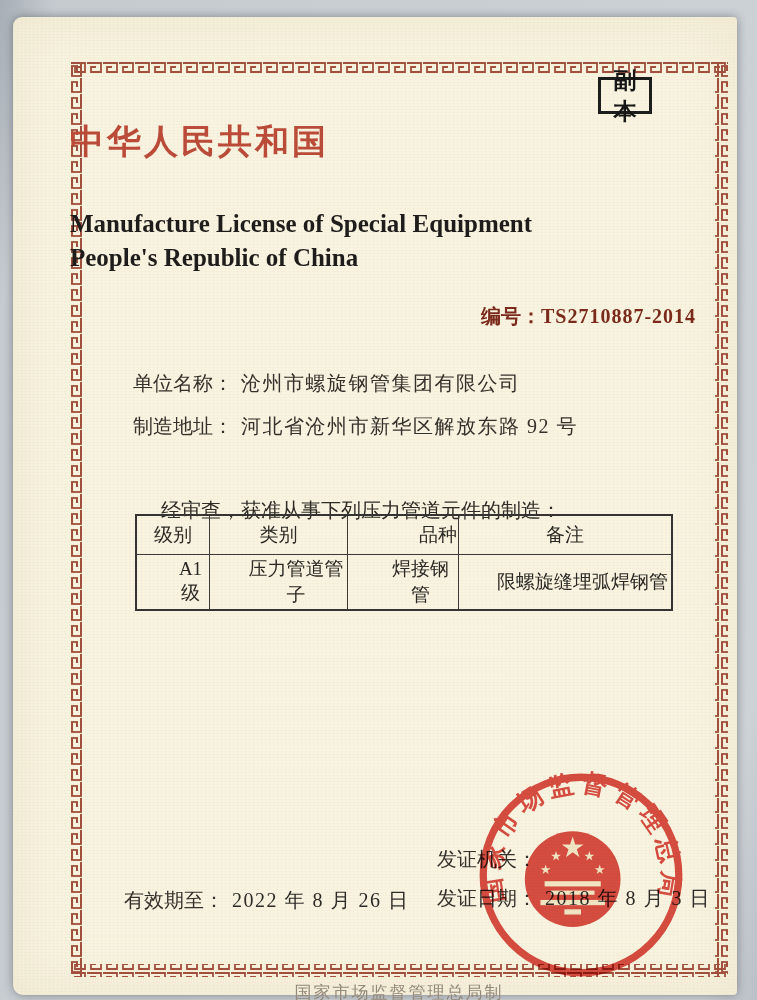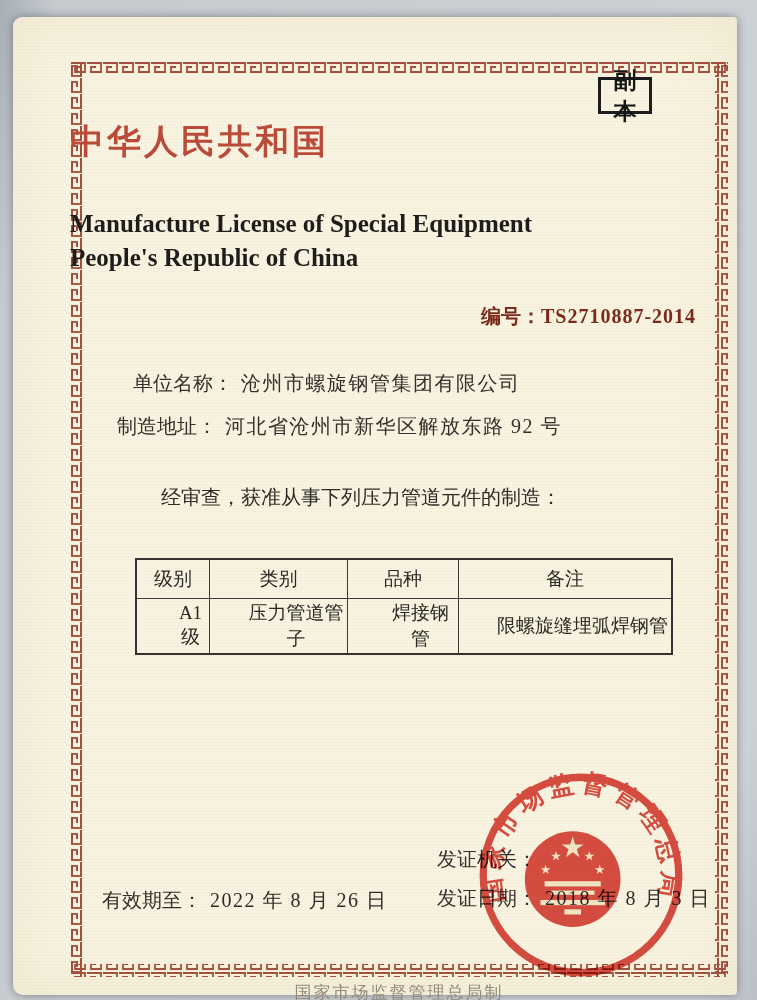--- a/index.html
+++ b/index.html
@@ -34,34 +34,34 @@
   .e1{top:193px;}
   .e2{top:227px;}
   .sub{top:256px;font-size:26px;letter-spacing:2px;color:#bb4b39;}
   .serial{position:absolute;left:468px;top:286px;font-size:20px;color:#7b2b1c;}
   .serial .lab{font-family:"Liberation Serif",serif;font-weight:bold;margin-top:37px;}
   .serial .val{font-family:"Liberation Serif",serif;font-weight:bold;letter-spacing:1px;}
   .fieldline{position:absolute;font-size:20px;color:#34302b;}
   .fieldline .lab{font-family:"Liberation Serif",serif;}
   .fieldline .val{font-family:"Liberation Serif",serif;letter-spacing:1.5px;margin-left:8px;text-align:right;}
   .f-unit{left:120px;top:353px;}
-  .f-addr{left:104px;top:396px;}
-  .statement{position:absolute;left:148px;top:467px;font-size:20px;color:#2f2c27;font-family:"Liberation Serif",serif;}
+  .f-addr{left:120px;top:396px;}
+  .statement{position:absolute;left:148px;top:480px;font-size:20px;color:#2f2c27;font-family:"Liberation Serif",serif;}
   table.scope{
     position:absolute;left:122px;top:497px;width:523px;
     border-collapse:collapse;table-layout:fixed;
     font-family:"Liberation Serif",serif;font-size:19px;color:#2b2925;
   }
-  table.scope,.scope th,.scope td{border:1.6px solid #3b3a38;margin-top:44px;}
+  table.scope,.scope th,.scope td{border:1.6px solid #3b3a38;}
   table.scope{border:2.5px solid #353432;}
   .scope th{height:36px;font-weight:normal;}
   .scope td{height:43px;text-align:center;padding-left:36px;}
-  .c1{width:70px;}.c2{width:135px;}.c3{width:108px;}.c4{width:210px;}
+  .c1{width:70px;}.c2{width:135px;}.c3{width:108px;text-align:right;}.c4{width:210px;}
   .f-approve{left:95px;top:827px;}
-  .f-valid{left:89px;top:870px;}
+  .f-valid{left:111px;top:870px;}
   .f-issuer{left:424px;top:829px;}
   .f-issuedate{left:424px;top:868px;}
   .num{font-family:"Liberation Sans",sans-serif;color:#2e2c29;}
   .seal{position:absolute;left:464px;top:754px;mix-blend-mode:multiply;opacity:.93;}
   .footer-note{
     position:absolute;left:57px;top:964px;width:658px;text-align:center;
     font-size:17px;letter-spacing:2px;color:#94897a;
     font-family:"Liberation Sans",sans-serif;
   }
 </style>

